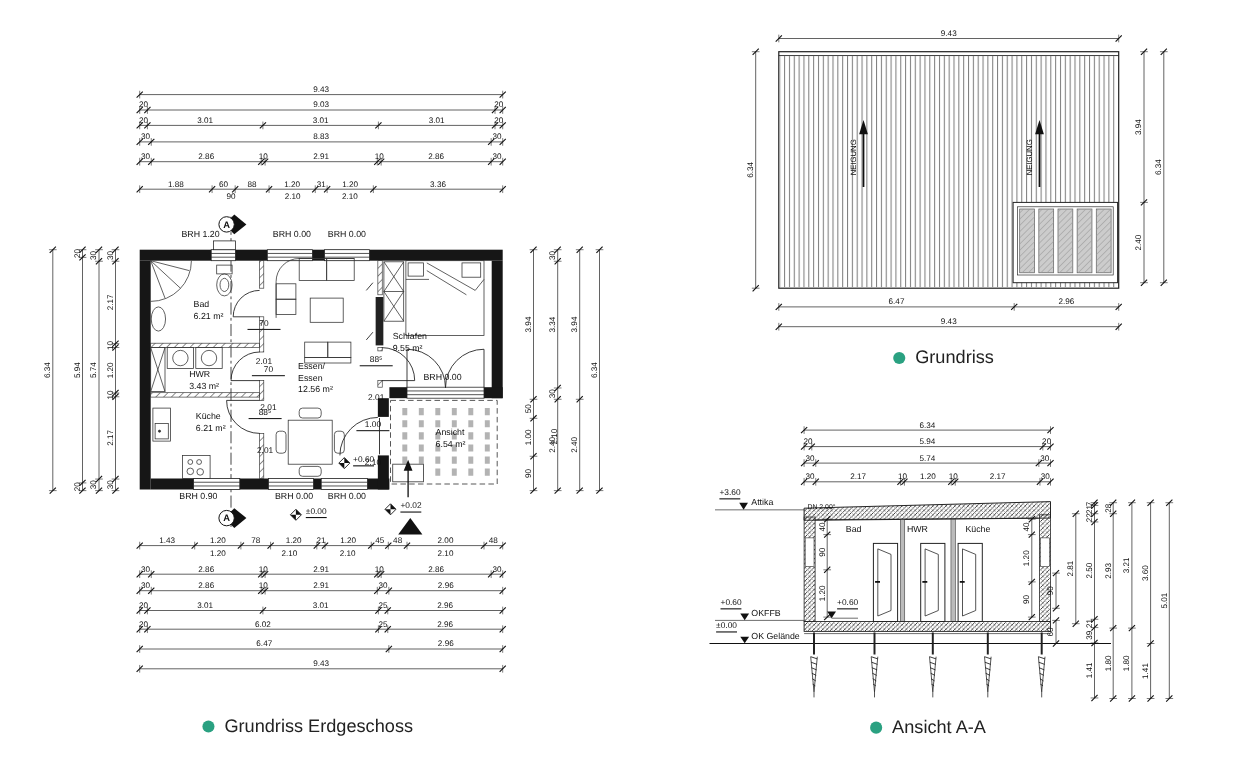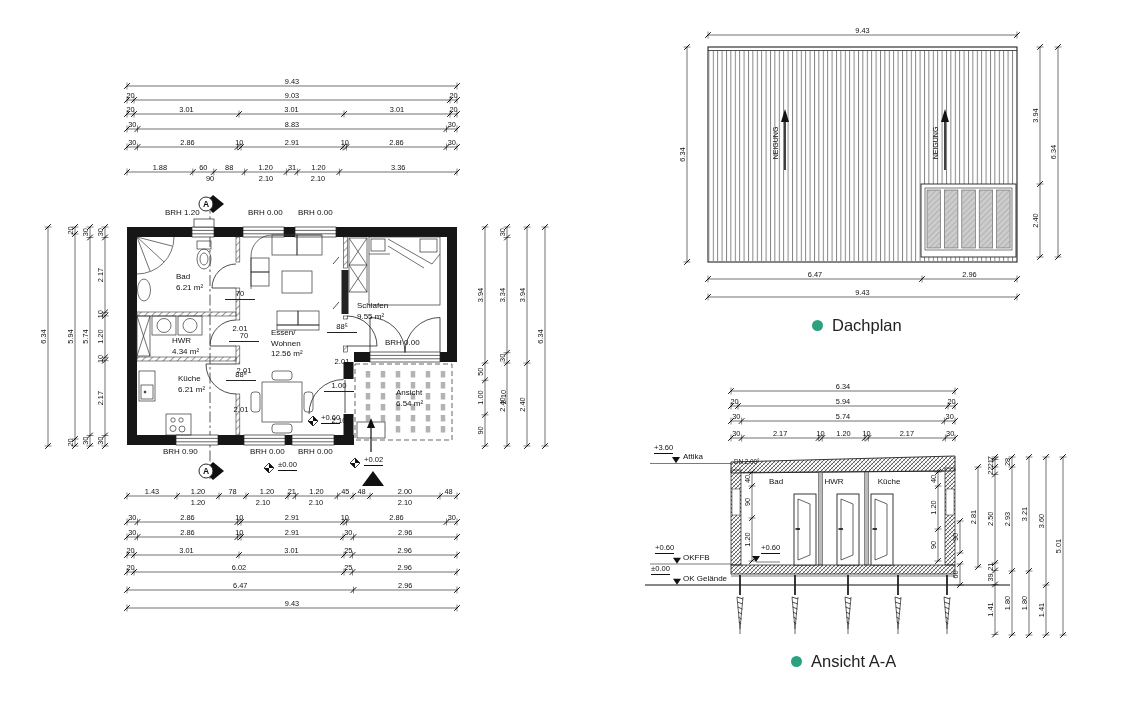--- a/index.html
+++ b/index.html
@@ -785,29 +785,29 @@
         <text x="206" y="474" font-size="8.5" text-anchor="middle" fill="#111" font-family="&quot;Liberation Sans&quot;,&quot;DejaVu Sans&quot;,sans-serif" font-weight="bold">A</text>
       </g>
 </svg>
 
 <div class="lbl room" style="left:176px;top:272px">
   <span class="nm">Bad</span>
   <span class="ar">6.21 m²</span>
 </div>
 <div class="lbl room" style="left:172px;top:336px">
   <span class="nm">HWR</span>
-  <span class="ar">4.34 m²</span>
+  <span class="ar">3.43 m²</span>
 </div>
 <div class="lbl room" style="left:178px;top:374px">
   <span class="nm">Küche</span>
   <span class="ar">6.21 m²</span>
 </div>
 <div class="lbl room" style="left:271px;top:328px">
   <span class="nm">Essen/</span>
-  <span class="nm">Wohnen</span>
+  <span class="nm">Essen</span>
   <span class="ar">12.56 m²</span>
 </div>
 <div class="lbl room" style="left:357px;top:301px">
   <span class="nm">Schlafen</span>
   <span class="ar">9.55 m²</span>
 </div>
 <div class="lbl room" style="left:396px;top:388px">
   <span class="nm">Ansicht</span>
   <span class="ar">6.54 m²</span>
 </div>
@@ -851,22 +851,26 @@
 
 <span class="lvl" style="left:654px;top:443px">+3.60</span>
 <span class="lbl" style="left:683px;top:452px">Attika</span>
 <span class="lvl" style="left:655px;top:543px">+0.60</span>
 <span class="lbl" style="left:683px;top:553px">OKFFB</span>
 <span class="lvl" style="left:651px;top:564px">±0.00</span>
 <span class="lbl" style="left:683px;top:574px">OK Gelände</span>
 <span class="lvl" style="left:761px;top:543px">+0.60</span>
 <span class="lbl small" style="left:734px;top:457px">DN 2.00°</span>
 
+<div class="caption" style="left:184px;top:651px">
+  <span class="dot" style="background: rgb(42, 161, 129);"></span>
+  <span>Grundriss Erdgeschoss</span>
+</div>
 <div class="caption" style="left:812px;top:316px">
   <span class="dot" style="background: rgb(42, 161, 129);"></span>
-  <span>Dachplan</span>
+  <span>Grundriss</span>
 </div>
 <div class="caption" style="left:791px;top:652px">
   <span class="dot" style="background: rgb(42, 161, 129);"></span>
   <span>Ansicht A-A</span>
 </div>
 
 </div>
 
 </body></html>

